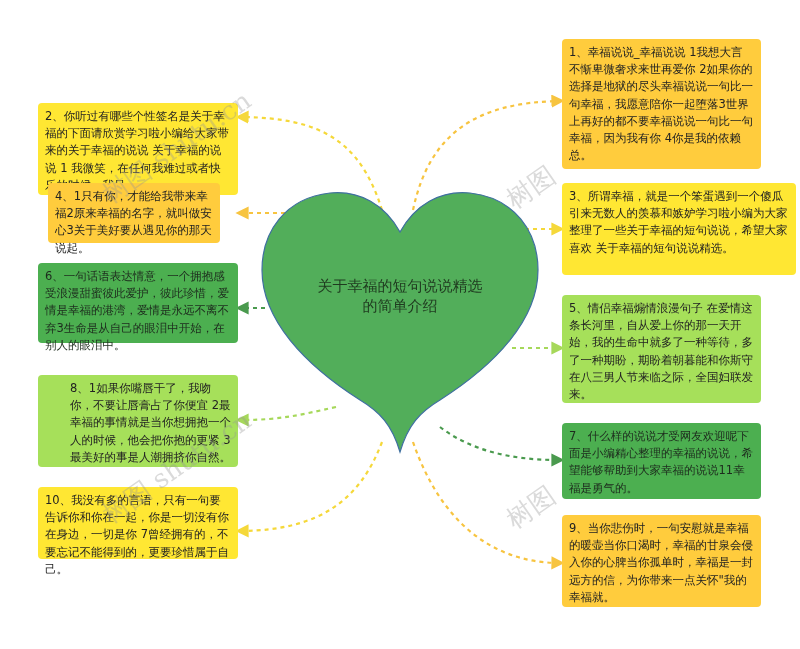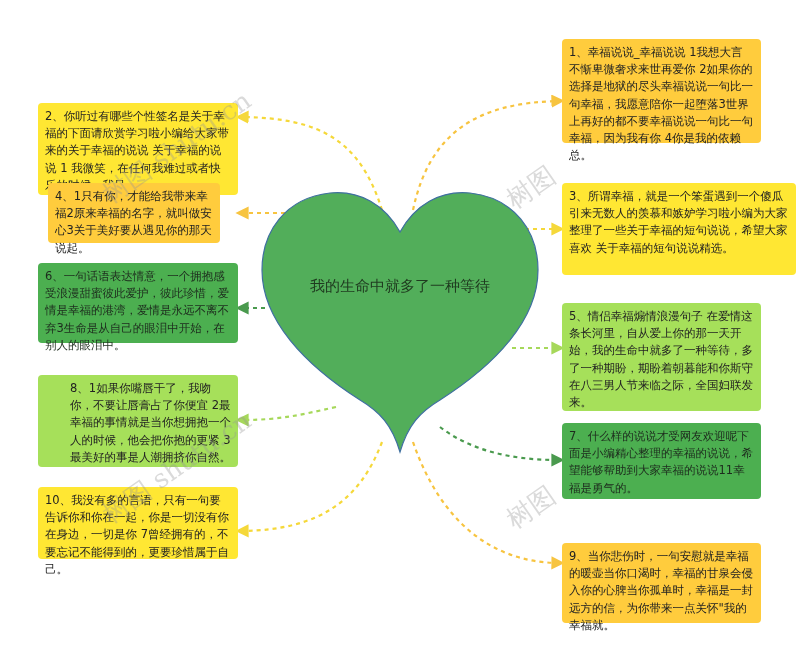--- a/index.html
+++ b/index.html
@@ -70,52 +70,53 @@
              C285,198 262,232 262,270
              C262,320 305,365 360,400
              C380,412 392,425 400,452
              C408,425 420,412 440,400
              C495,365 538,320 538,270
              C538,232 515,198 470,193
              C440,190 415,205 400,232 Z" fill="#52ae5a" stroke="#3f6fa0" stroke-width="1.2"></path>
   </svg>
 
   <div class="center-text">
-    <div>我的生命中就多了一种等待</div>
+    <div>关于幸福的短句说说精选</div>
+    <div>的简单介绍</div>
   </div>
 
   <div class="node c-yellow" style="left:38px; top:72px; width:200px; height:92px;margin-top:31px;">
     <span>2、你听过有哪些个性签名是关于幸福的下面请欣赏学习啦小编给大家带来的关于幸福的说说 关于幸福的说说 1 我微笑，在任何我难过或者快乐的时候，我只。</span>
   </div>
   <div class="node c-orange" style="left:48px; top:183px; width:172px; height:60px;">
     <span>4、1只有你，才能给我带来幸福2原来幸福的名字，就叫做安心3关于美好要从遇见你的那天说起。</span>
   </div>
   <div class="node c-green" style="left:38px; top:263px; width:200px; height:80px;">
     <span>6、一句话语表达情意，一个拥抱感受浪漫甜蜜彼此爱护，彼此珍惜，爱情是幸福的港湾，爱情是永远不离不弃3生命是从自己的眼泪中开始，在别人的眼泪中。</span>
   </div>
   <div class="node c-lime" style="left:38px; top:375px; width:200px; height:92px;padding-left:32px;">
     <span>8、1如果你嘴唇干了，我吻你，不要让唇膏占了你便宜 2最幸福的事情就是当你想拥抱一个人的时候，他会把你抱的更紧 3最美好的事是人潮拥挤你自然。</span>
   </div>
   <div class="node c-yellow" style="left:38px; top:487px; width:200px; height:72px;">
     <span>10、我没有多的言语，只有一句要告诉你和你在一起，你是一切没有你在身边，一切是你 7曾经拥有的，不要忘记不能得到的，更要珍惜属于自己。</span>
   </div>
 
-  <div class="node c-orange" style="left:562px; top:39px; width:199px; height:104px;">
+  <div class="node c-orange" style="left:562px; top:39px; width:199px; height:130px;">
     <span>1、幸福说说_幸福说说 1我想大言不惭卑微奢求来世再爱你 2如果你的选择是地狱的尽头幸福说说一句比一句幸福，我愿意陪你一起堕落3世界上再好的都不要幸福说说一句比一句幸福，因为我有你 4你是我的依赖总。</span>
   </div>
   <div class="node c-yellow" style="left:562px; top:183px; width:234px; height:92px;">
     <span>3、所谓幸福，就是一个笨蛋遇到一个傻瓜引来无数人的羡慕和嫉妒学习啦小编为大家整理了一些关于幸福的短句说说，希望大家喜欢 关于幸福的短句说说精选。</span>
   </div>
-  <div class="node c-lime" style="left:562px; top:295px; width:199px; height:108px;margin-top:8px;">
+  <div class="node c-lime" style="left:562px; top:295px; width:199px; height:108px;">
     <span>5、情侣幸福煽情浪漫句子 在爱情这条长河里，自从爱上你的那一天开始，我的生命中就多了一种等待，多了一种期盼，期盼着朝暮能和你斯守在八三男人节来临之际，全国妇联发来。</span>
   </div>
   <div class="node c-green" style="left:562px; top:423px; width:199px; height:76px;">
     <span>7、什么样的说说才受网友欢迎呢下面是小编精心整理的幸福的说说，希望能够帮助到大家幸福的说说11幸福是勇气的。</span>
   </div>
-  <div class="node c-orange" style="left:562px; top:543px; width:199px; height:80px;">
+  <div class="node c-orange" style="left:562px; top:515px; width:199px; height:92px;">
     <span>9、当你悲伤时，一句安慰就是幸福的暖壶当你口渴时，幸福的甘泉会侵入你的心脾当你孤单时，幸福是一封远方的信，为你带来一点关怀"我的幸福就。</span>
   </div>
 
   <div class="wm" style="left:90px; top:130px;">树图 shutu.cn</div>
   <div class="wm" style="left:90px; top:450px;">树图 shutu.cn</div>
   <div class="wm" style="left:505px; top:170px;">树图</div>
   <div class="wm" style="left:505px; top:490px;">树图</div>
 </div>
 
 </body></html>

